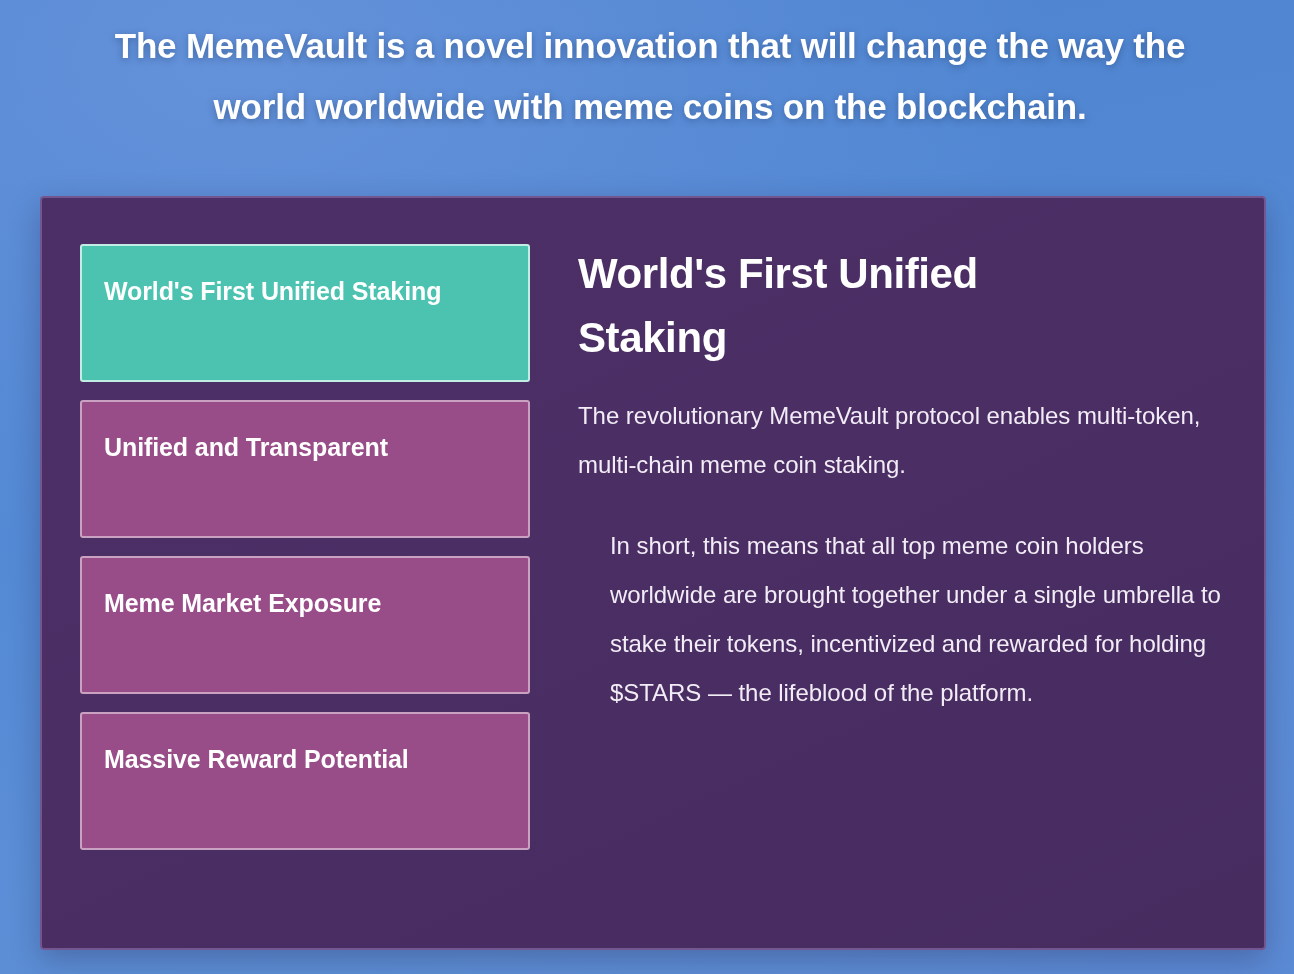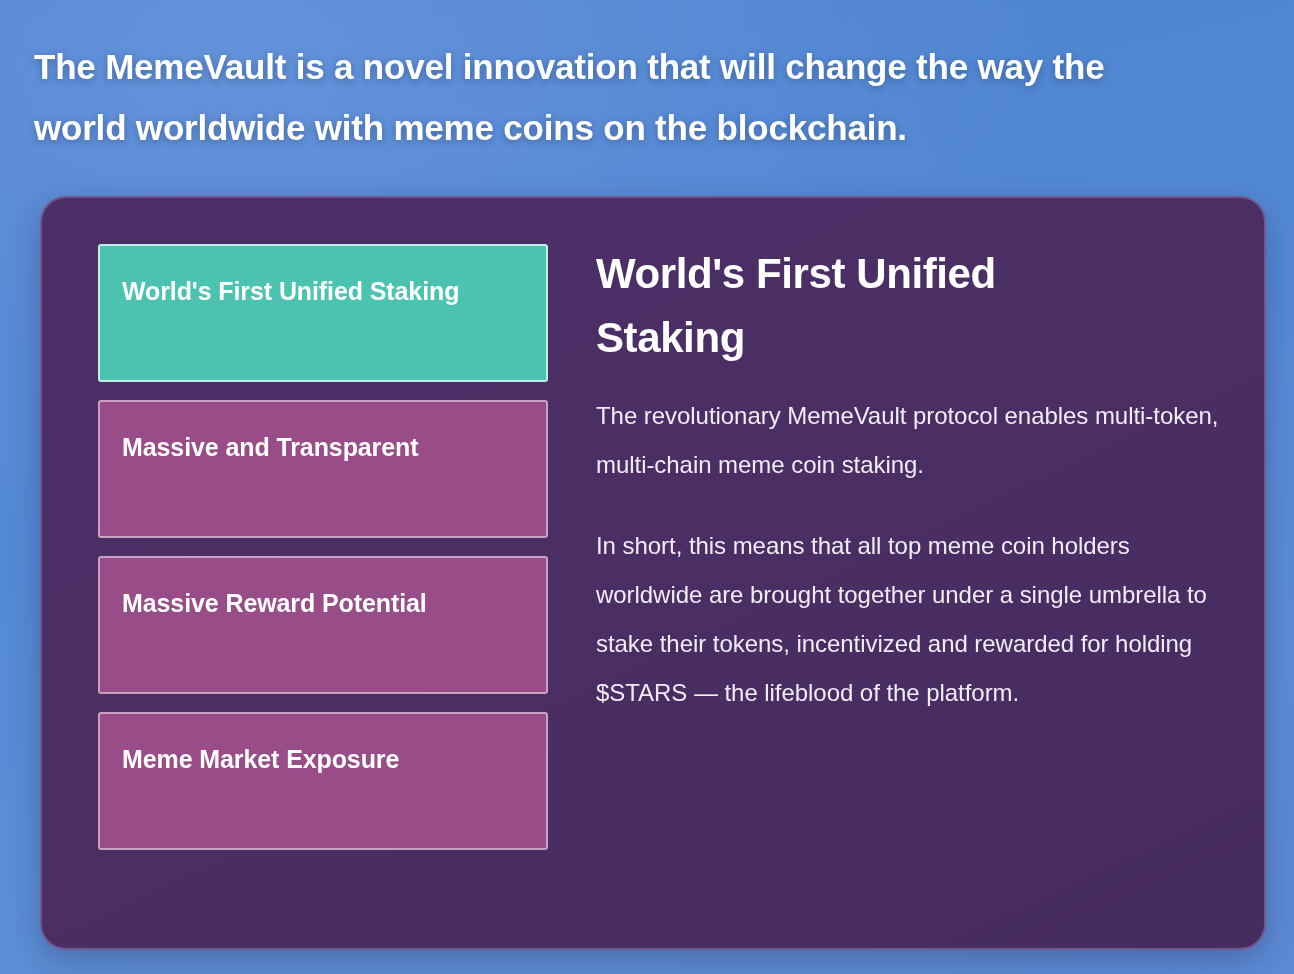--- a/index.html
+++ b/index.html
@@ -17,46 +17,47 @@
       radial-gradient(ellipse 1400px 900px at 18% 6%, #6492da 0%, rgba(100,146,218,0) 58%),
       radial-gradient(ellipse 1200px 1000px at 92% 96%, #5b8ad5 0%, rgba(91,138,213,0) 62%),
       linear-gradient(168deg, #4e83cf 0%, #5389d4 42%, #5b8ed6 72%, #5f8fd4 100%);
     position:relative;
   }
 
   
   .intro {
     position:absolute;
     left:34px;
-    top:36px;
+    top:15px;
     width:1232px;
+    text-align:center;
   }
   .intro-line {
     color:#ffffff;
     font-size:35px;
     font-weight:700;
     line-height:61px;
     letter-spacing:-0.2px;
     text-shadow:0 2px 7px rgba(26,52,96,0.42);
     white-space:nowrap;
   }
 
   
   .card {
     position:absolute;
     left:40px;
     top:196px;
     width:1226px;
     height:754px;
-    border-radius:26px;
+    border-radius:4px;
     background:linear-gradient(155deg, #4b2f66 0%, #4a2e64 45%, #472c60 100%);
     border:2px solid rgba(150,120,180,0.55);
     box-shadow:0 10px 30px rgba(30,20,60,0.28);
     display:flex;
-    padding:44px 40px 44px 56px;
+    padding:44px 40px 44px 38px;
     gap:48px;
   }
 
   
   .tabs {
     width:450px;
     flex:0 0 450px;
     display:flex;
     flex-direction:column;
     gap:18px;
@@ -107,44 +108,44 @@
   }
 
   .content-para {
     color:#f2ecf6;
     font-size:24px;
     font-weight:400;
     line-height:49px;
     letter-spacing:-0.05px;
     max-width:650px;
   }
-  .content-para + .content-para { margin-top:32px; }
+  .content-para + .content-para { margin-top:32px;margin-left:32px; }
 </style>
 </head>
 <body>
 
 <div class="intro">
   <div class="intro-line">The MemeVault is a novel innovation that will change the way the</div>
   <div class="intro-line">world worldwide with meme coins on the blockchain.</div>
 </div>
 
 <div class="card">
 
   <div class="tabs">
     <div class="tab active">
       <span class="tab-label">World's First Unified Staking</span>
     </div>
     <div class="tab">
-      <span class="tab-label">Massive and Transparent</span>
+      <span class="tab-label">Unified and Transparent</span>
+    </div>
+    <div class="tab">
+      <span class="tab-label">Meme Market Exposure</span>
     </div>
     <div class="tab">
       <span class="tab-label">Massive Reward Potential</span>
-    </div>
-    <div class="tab">
-      <span class="tab-label">Meme Market Exposure</span>
     </div>
   </div>
 
   <div class="content">
     <h2 class="content-title">World's First Unified Staking</h2>
     <p class="content-para">The revolutionary MemeVault protocol enables multi-token, multi-chain meme coin staking.</p>
     <p class="content-para">In short, this means that all top meme coin holders worldwide are brought together under a single umbrella to stake their tokens, incentivized and rewarded for holding $STARS — the lifeblood of the platform.</p>
   </div>
 
 </div>

